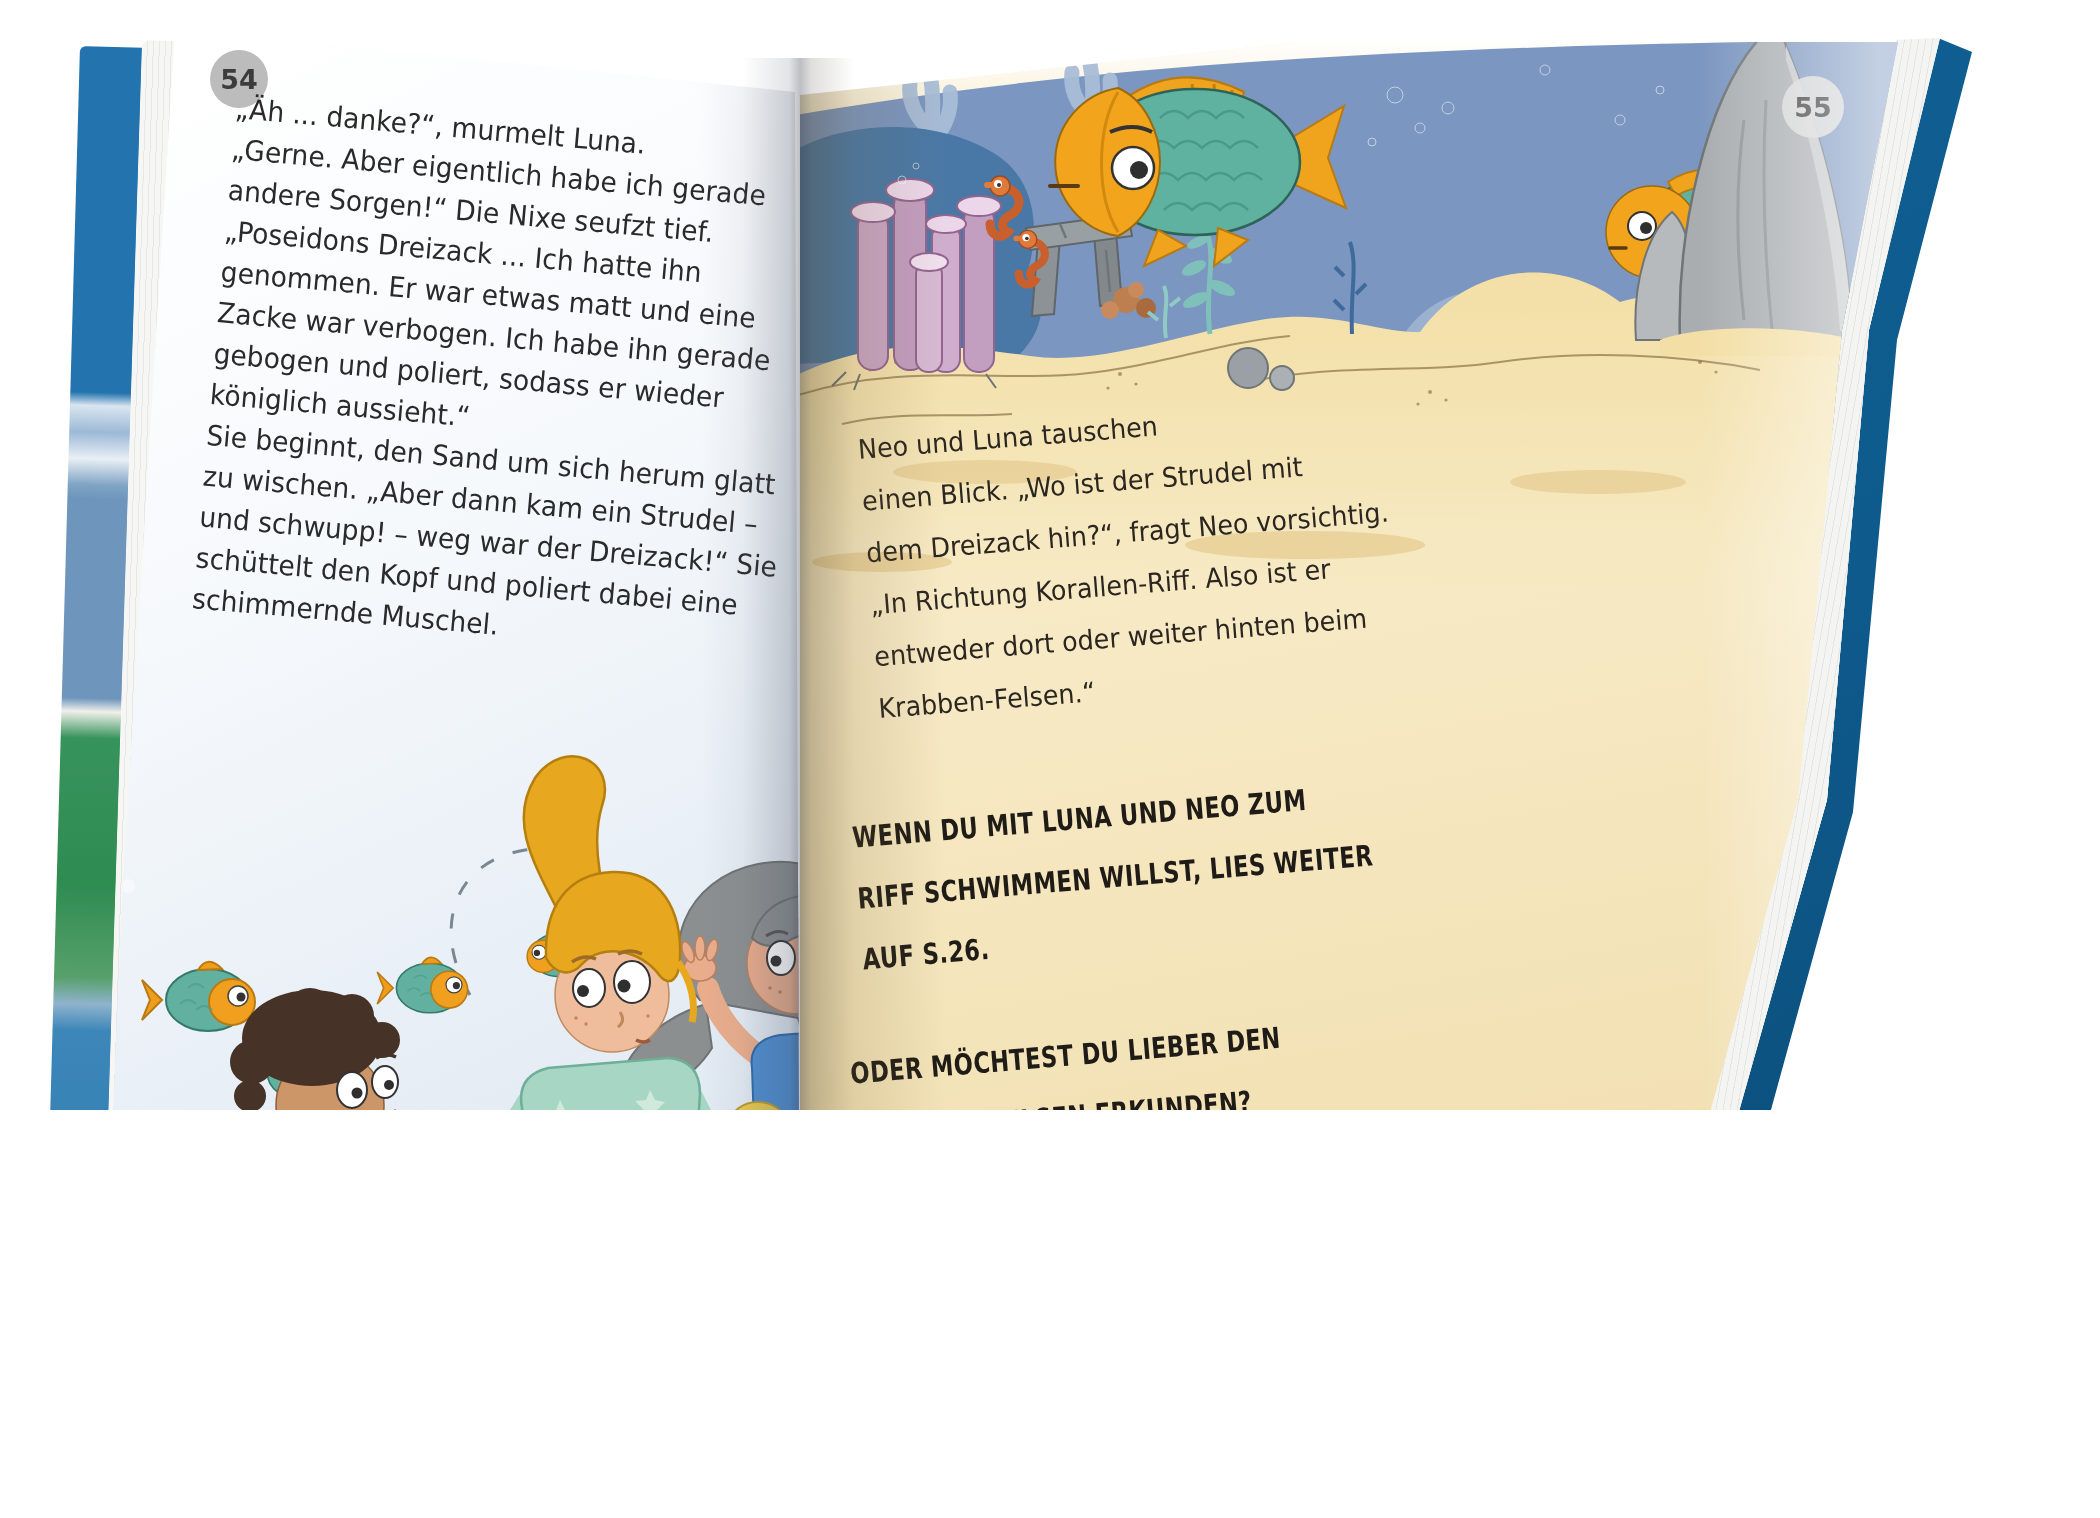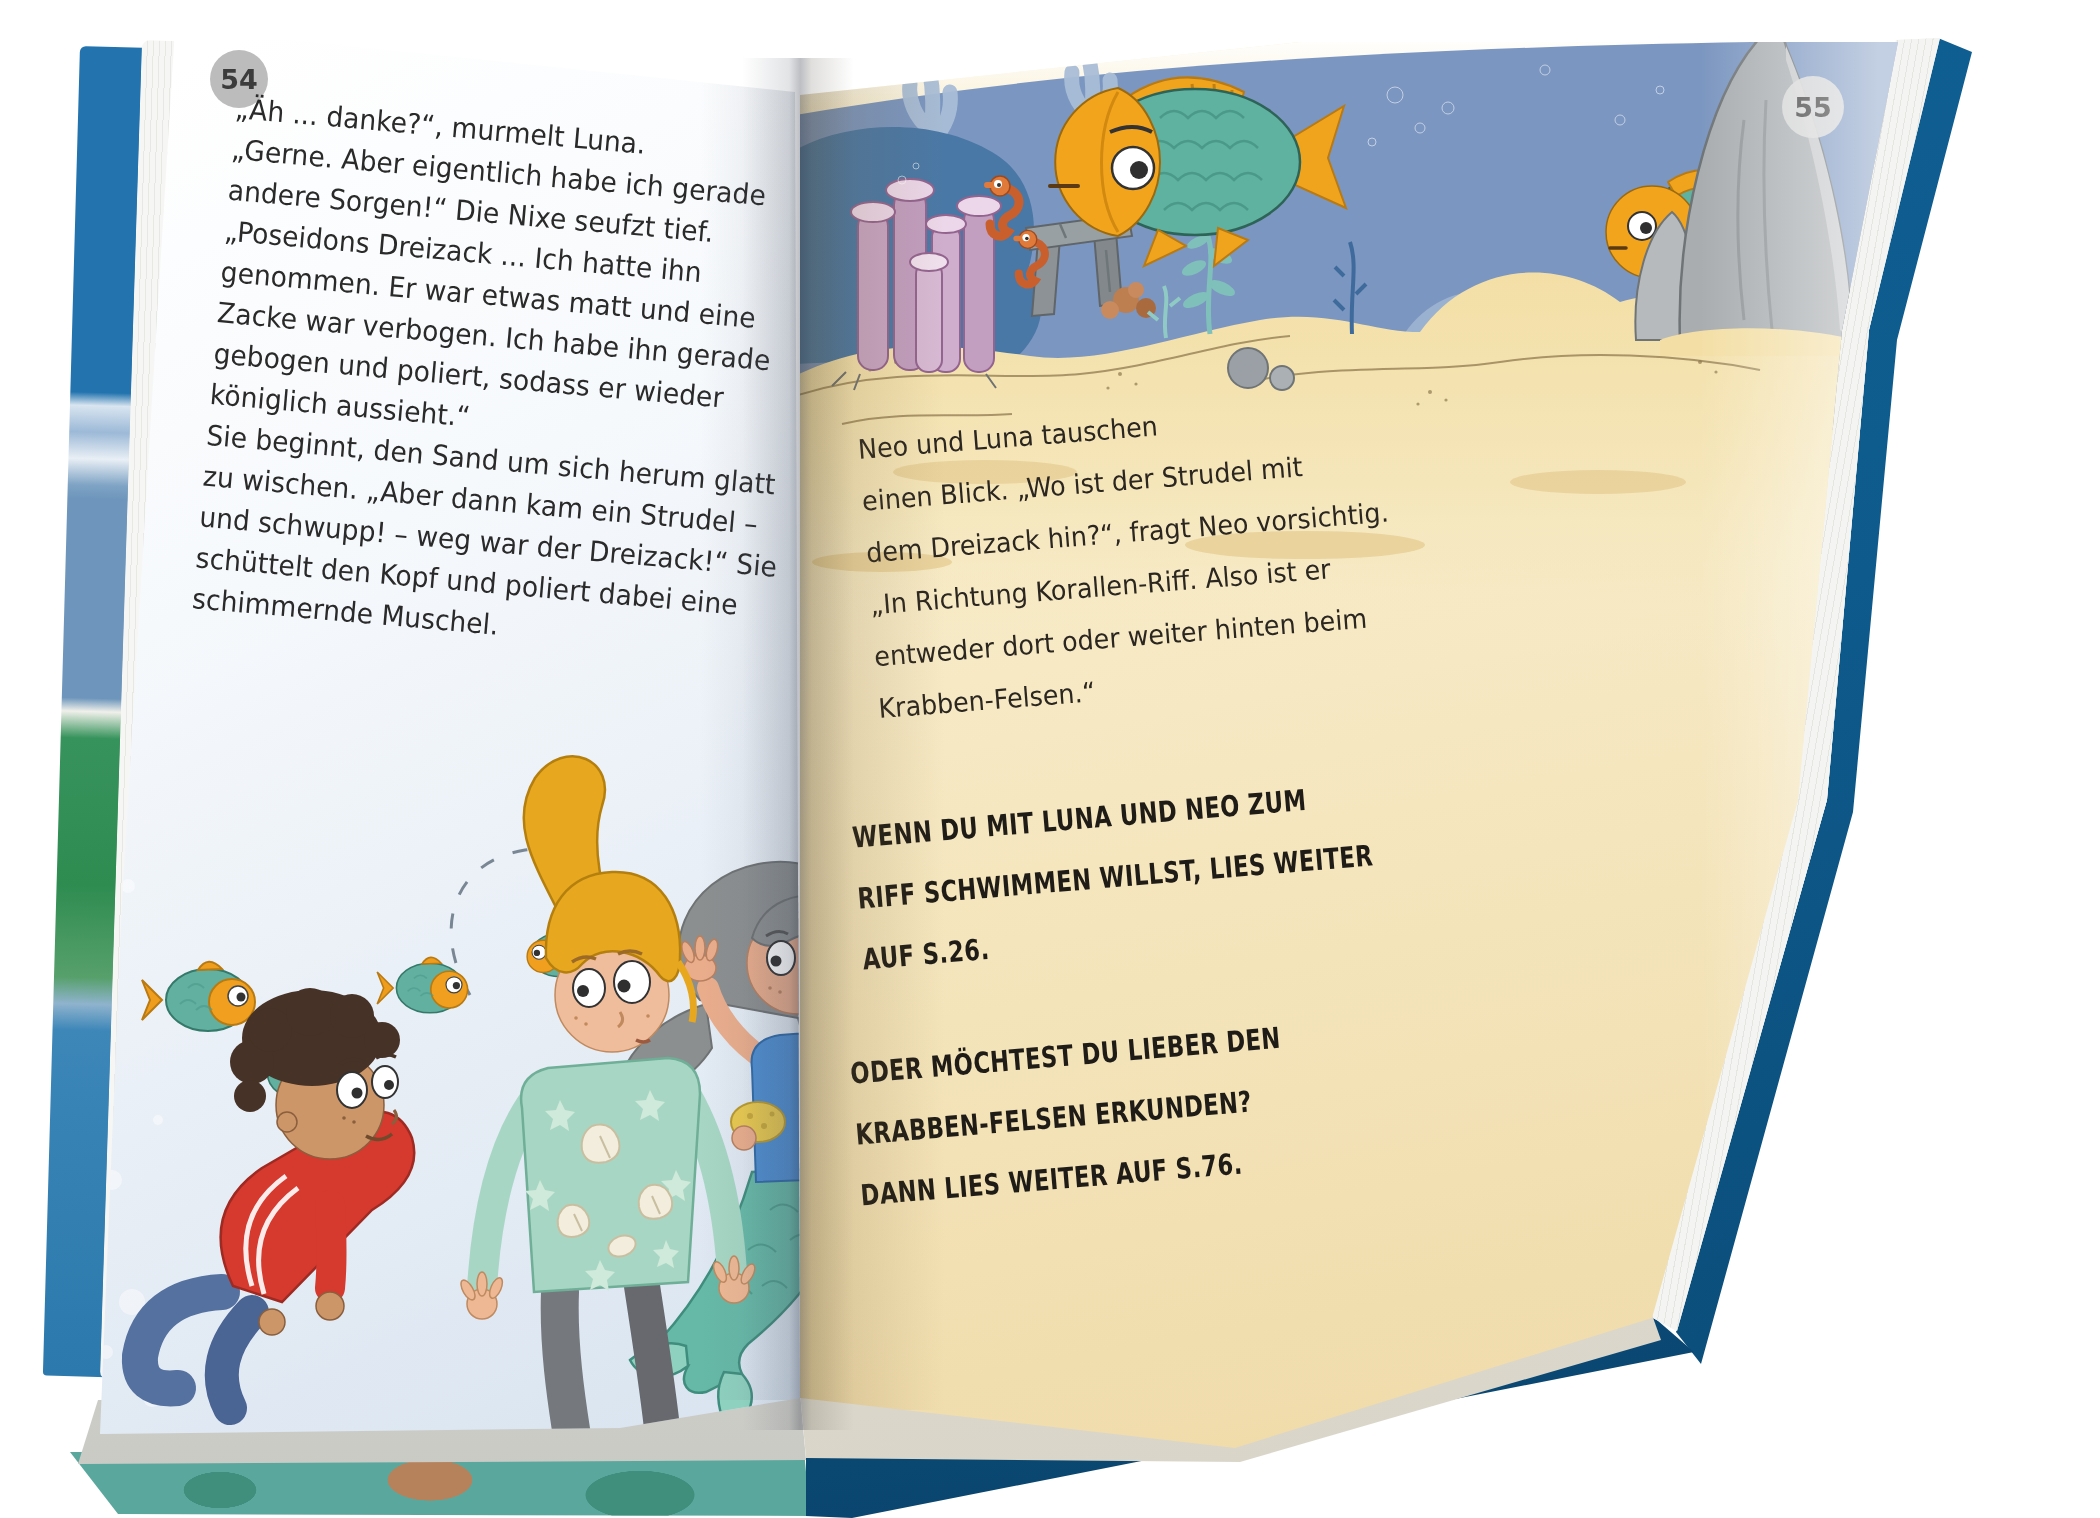--- a/index.html
+++ b/index.html
@@ -1,16 +1,16 @@
 <!DOCTYPE html>
 <html><head>
 <meta charset="utf-8">
 <style>
   html,body{margin:0;padding:0;background:#ffffff;}
-  #stage{position:relative;width:2100px;height:1518px;overflow:hidden;background:#ffffff;
+  #stage{position:relative;width:2100px;height:1110px;overflow:hidden;background:#ffffff;
          font-family:"DejaVu Sans","Liberation Sans",sans-serif;}
   #stage *{box-sizing:border-box;}
   .abs{position:absolute;}
 
   
   .cover-left-sliver{left:80px;top:46px;width:74px;height:1330px;z-index:1;
     transform:rotate(1.6deg);transform-origin:top left;border-radius:6px 2px 2px 4px;
     background:linear-gradient(180deg,
       #2273ae 0%, #2273ae 26%, #d9e5f0 27%, #9cb9d7 29%, #e9eff5 31%, #7ea3c4 33%,
       #6e96bc 34%, #6e96bc 49%, #f0f0ea 50%, #37935c 52%, #2e8c51 63%, #57a06b 70%,

